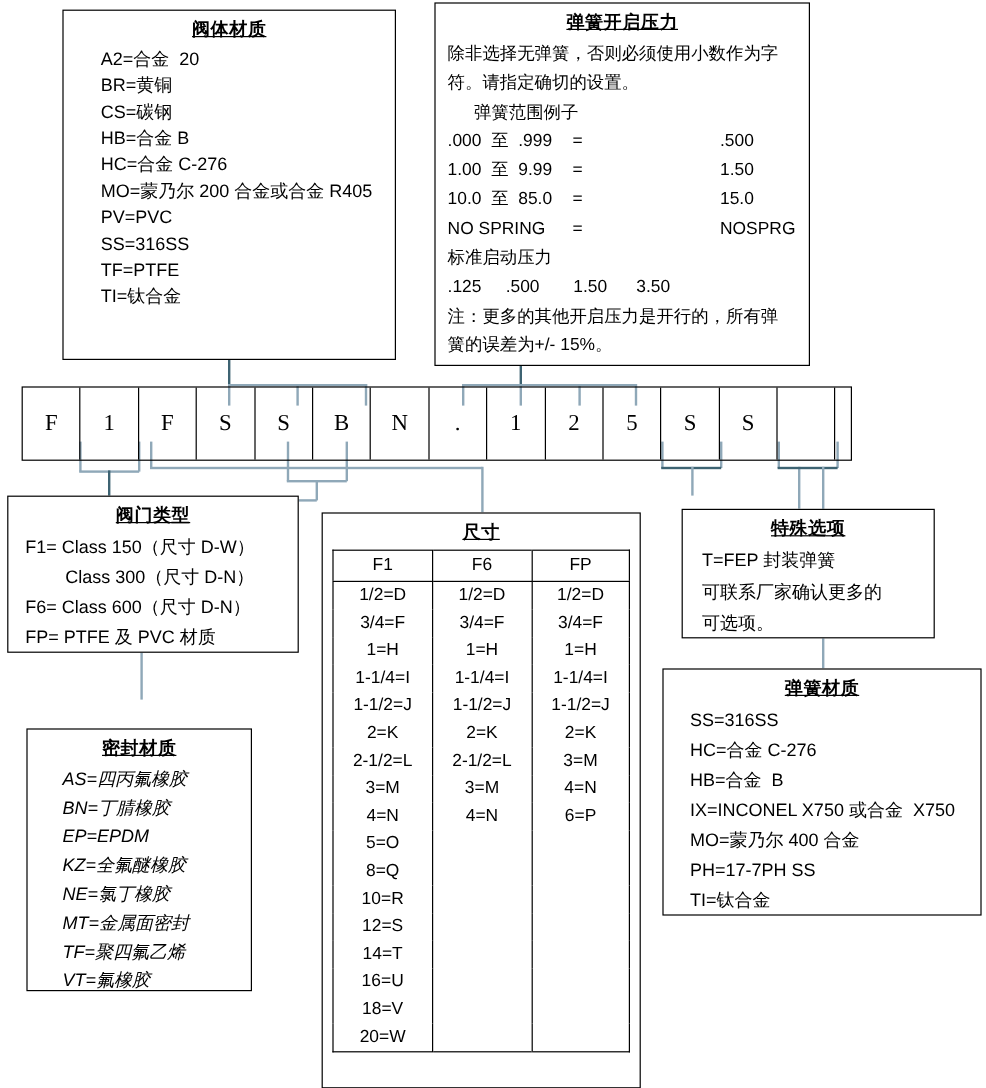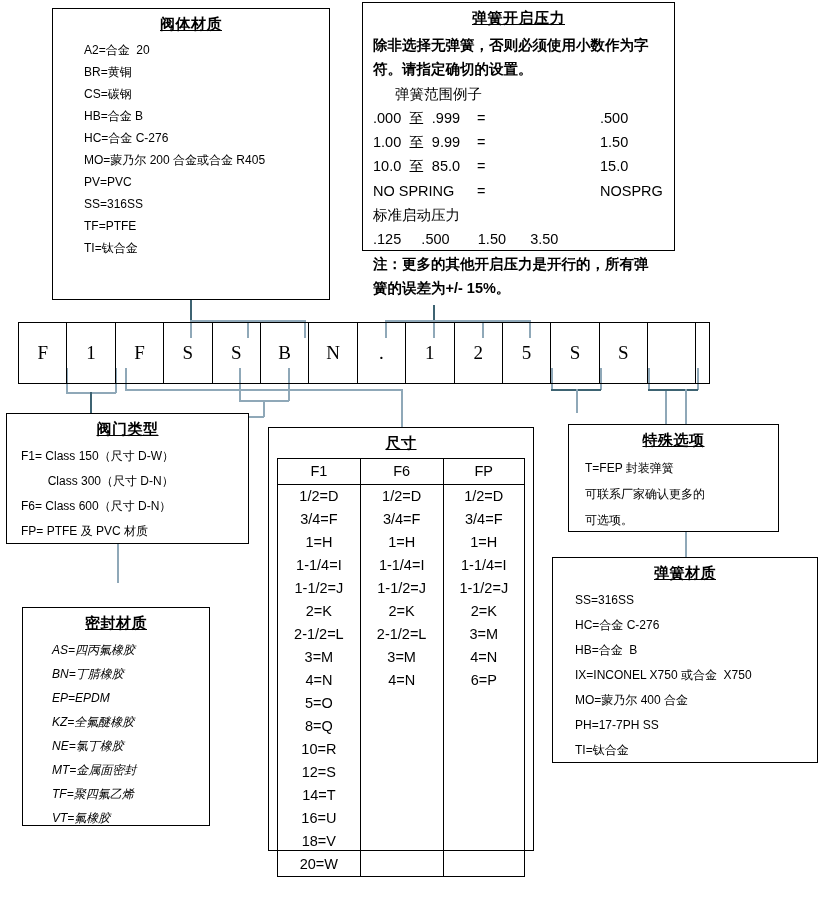--- a/index.html
+++ b/index.html
@@ -22,39 +22,39 @@
   }
   .box-title{
     text-align:center;
     font-weight:bold;
     font-size:15px;
     text-decoration:underline;
     margin:6px 0 5px 0;
     letter-spacing:0.5px;
   }
   .lines{
-    font-size:12px;
+    font-size:15px;
     line-height:22px;
     padding:0 0 0 0;
   }
   .lines div{white-space:pre;}
 
   
   #valve-body-material{left:52px;top:8px;width:278px;height:292px;}
   #valve-body-material .lines{padding-left:31px;}
 
   
-  #spring-pressure{left:362px;top:2px;width:313px;height:249px;}
+  #spring-pressure{left:362px;top:2px;width:313px;height:303px;}
   #spring-pressure .lines{padding-left:10px;font-size:14.5px;line-height:24.3px;}
   #spring-pressure .lines .rng{display:flex;}
   #spring-pressure .rng .c1{width:104px;}
   #spring-pressure .rng .c2{width:78px;}
   #spring-pressure .rng .c3{width:auto;margin-left:45px;}
   #spring-pressure .indent{padding-left:22px;}
-  #spring-pressure .wrap{white-space:normal;width:288px;font-weight:bold;}
+  #spring-pressure .wrap{white-space:normal;width:288px;}
 
   
   #code-row{
     position:absolute;left:18px;top:322px;width:692px;height:62px;
     border:1.6px solid #000;box-sizing:border-box;display:flex;
   }
   #code-row .cell{
     flex:0 0 auto;width:48.4px;
     border-right:1.4px solid #000;
     display:flex;align-items:center;justify-content:center;
@@ -66,21 +66,21 @@
 
   
   #valve-type{left:6px;top:413px;width:243px;height:131px;}
   #valve-type .lines{padding-left:14px;line-height:25px;}
 
   
   #seal-material{left:22px;top:583px;width:188px;height:219px;margin-top:24px;}
   #seal-material .lines{padding-left:29px;line-height:24px;font-style:italic;}
 
   
-  #size-table{left:268px;top:427px;width:266px;height:424px;}
+  #size-table{left:268px;top:427px;width:266px;height:480px;}
   #size-table .tbl{
     margin:0 8px;border:1.3px solid #000;border-collapse:collapse;width:calc(100% - 16px);
   }
   #size-table .tbl th,#size-table .tbl td{
     border-left:1.3px solid #000;border-right:1.3px solid #000;
     text-align:center;font-weight:normal;font-size:14.5px;
     padding:0;height:23px;line-height:23px;
   }
   #size-table .tbl th{border-bottom:1.3px solid #000;height:25px;line-height:25px;}
   #size-table .tbl tr:first-child th:first-child,

